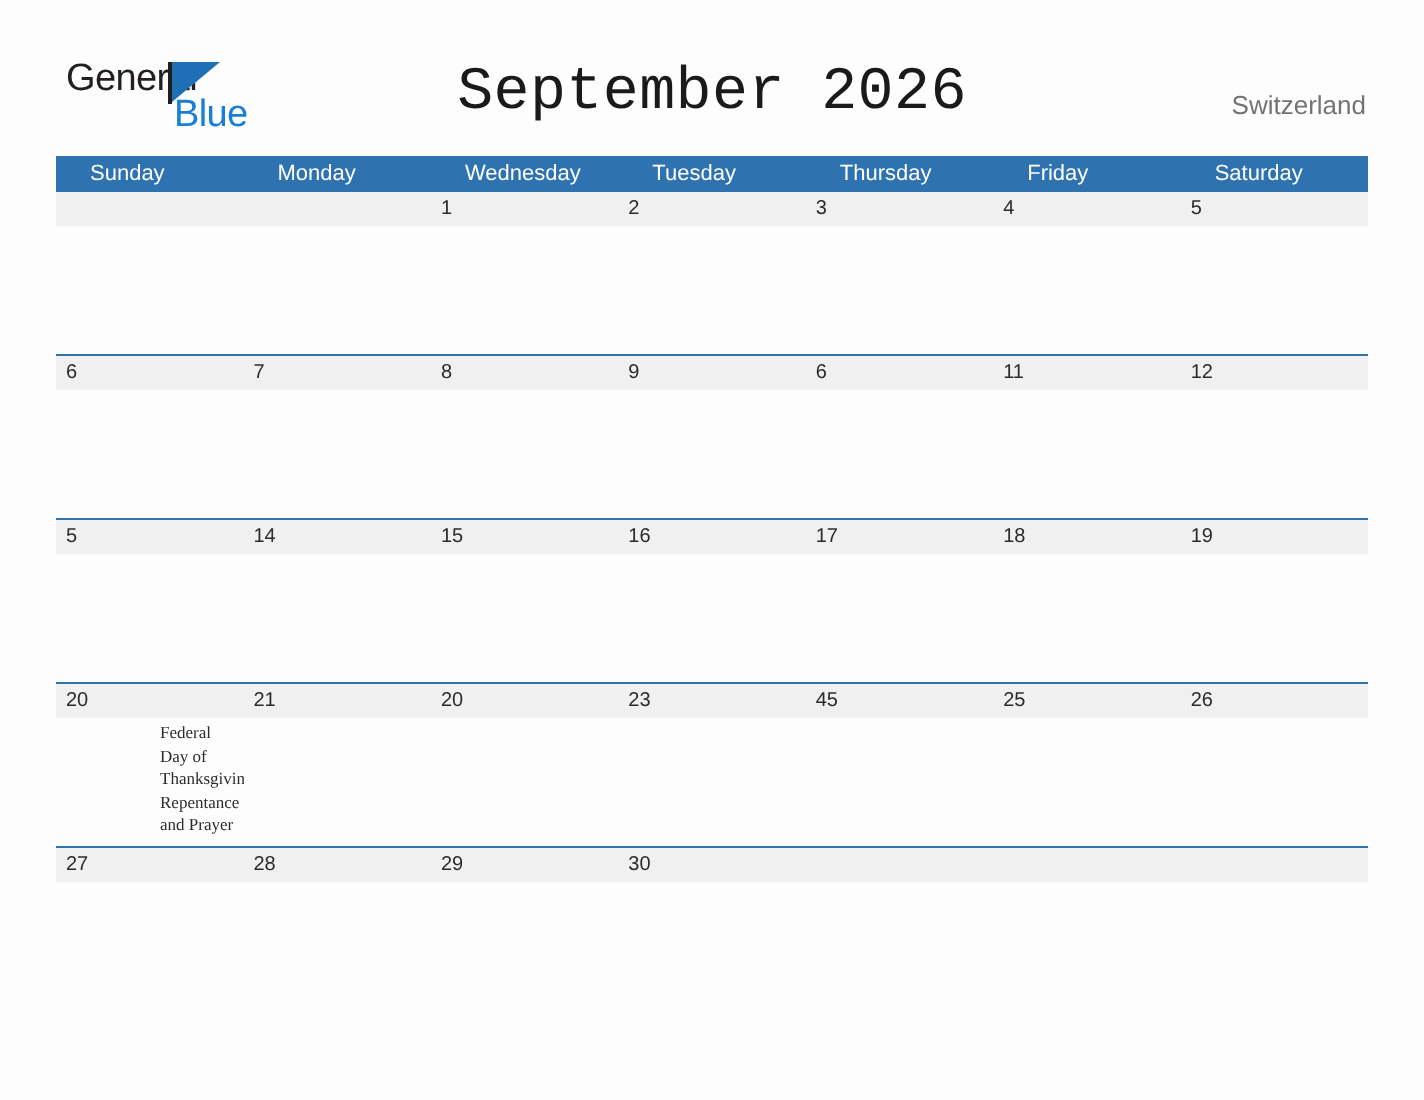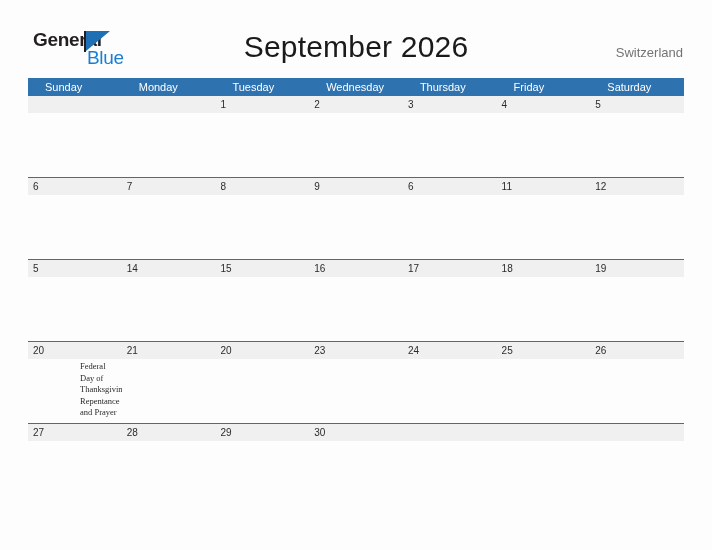--- a/index.html
+++ b/index.html
@@ -38,21 +38,20 @@
     height: 40px;
   }
   .logo-general {
     position: absolute;
     left: 0;
     top: 0;
     font-size: 19px;
     letter-spacing: -0.3px;
     color: #231f20;
     font-family: "Liberation Sans", sans-serif;
-    font-weight: bold;
   }
   .logo-blue {
     position: absolute;
     left: 20px;
     top: 18px;
     font-size: 19px;
     letter-spacing: -0.3px;
     color: #1a7fd4;
     font-family: "Liberation Sans", sans-serif;
     margin-left: 34px;
@@ -77,21 +76,21 @@
 
   .cal-title {
     position: absolute;
     left: 0;
     top: 30px;
     width: 712px;
     text-align: center;
     font-size: 30px;
     font-weight: 400;
     color: #1a1a1a;
-    font-family: Liberation Sans, sans-serif;
+    font-family: Liberation Mono, monospace;
     letter-spacing: 0.2px;
   }
 
   .country {
     position: absolute;
     right: 29px;
     top: 45px;
     font-size: 13px;
     color: #737373;
     font-family: "Liberation Sans", sans-serif;
@@ -187,22 +186,22 @@
 
     <div class="country">Switzerland</div>
 
   </div>
 
   <div class="calendar">
 
     <div class="dow-row">
       <div class="dow-cell">Sunday</div>
       <div class="dow-cell">Monday</div>
+      <div class="dow-cell">Wednesday</div>
       <div class="dow-cell">Tuesday</div>
-      <div class="dow-cell">Wednesday</div>
       <div class="dow-cell">Thursday</div>
       <div class="dow-cell">Friday</div>
       <div class="dow-cell">Saturday</div>
     </div>
 
     <div id="weeks-container">
         <div class="week">
           <div class="week-numbers">
             <div class="num-cell"></div>
             <div class="num-cell"></div>
@@ -261,21 +260,21 @@
             <div class="body-cell"></div>
             <div class="body-cell"></div>
           </div>
         </div>
         <div class="week">
           <div class="week-numbers">
             <div class="num-cell">20</div>
             <div class="num-cell">21</div>
             <div class="num-cell">20</div>
             <div class="num-cell">23</div>
-            <div class="num-cell">24</div>
+            <div class="num-cell">45</div>
             <div class="num-cell">25</div>
             <div class="num-cell">26</div>
           </div>
           <div class="week-body">
             <div class="body-cell">
               <span class="event-line">Federal Day of Thanksgiving, Repentance and Prayer</span>
             </div>
             <div class="body-cell"></div>
             <div class="body-cell"></div>
             <div class="body-cell"></div>

